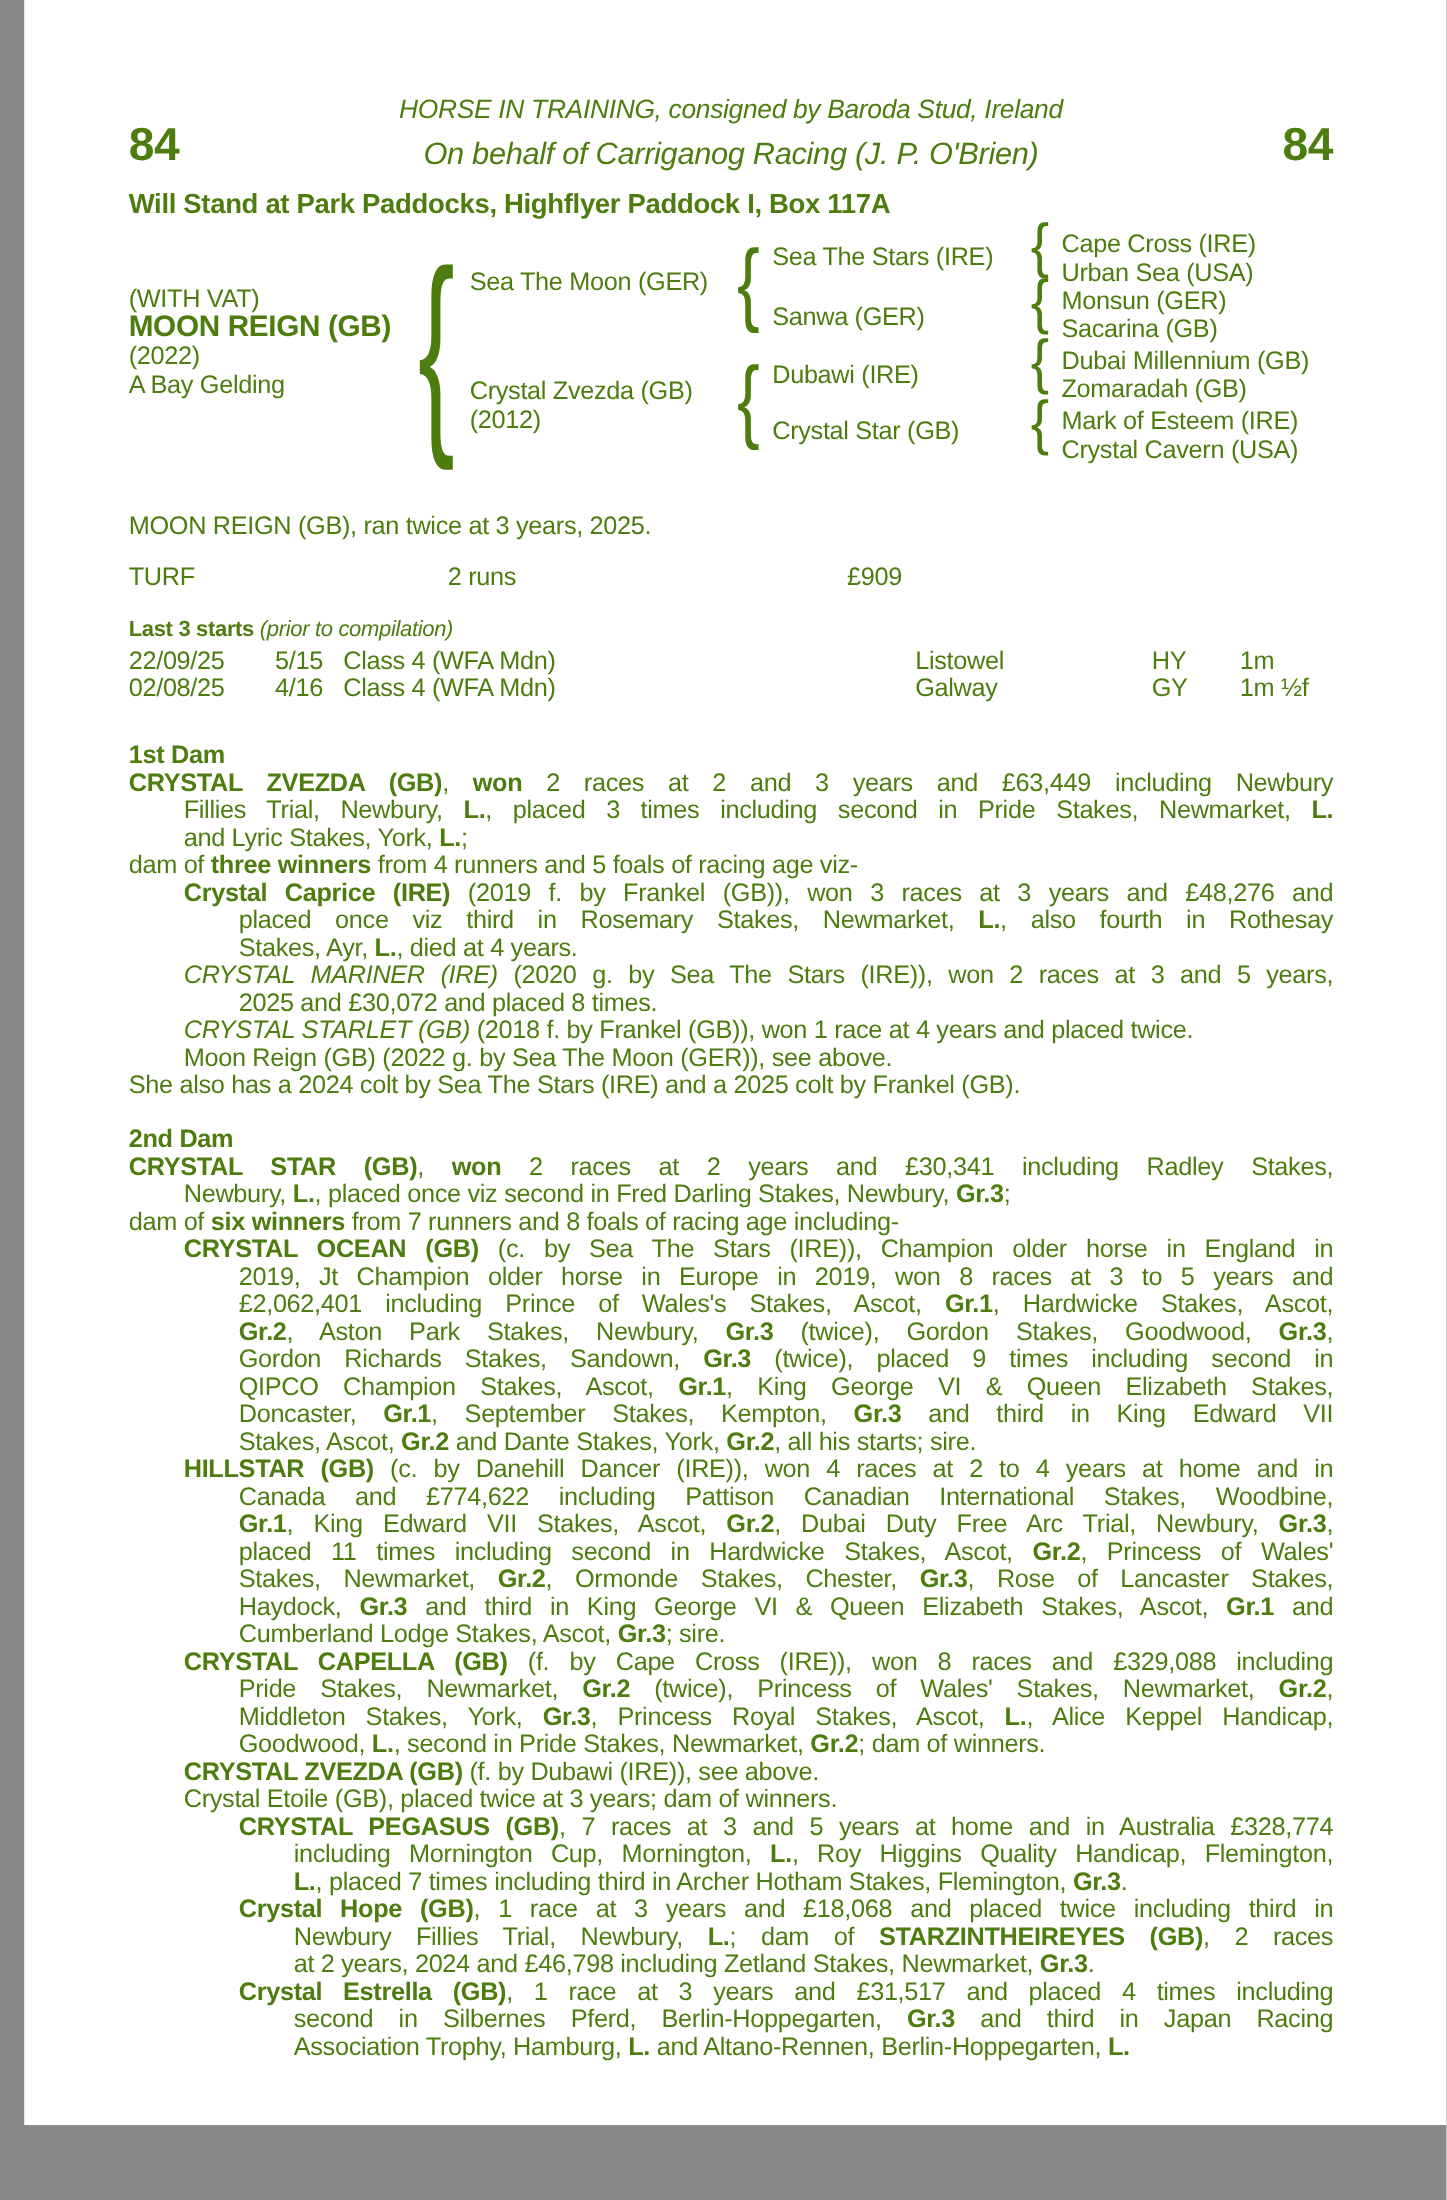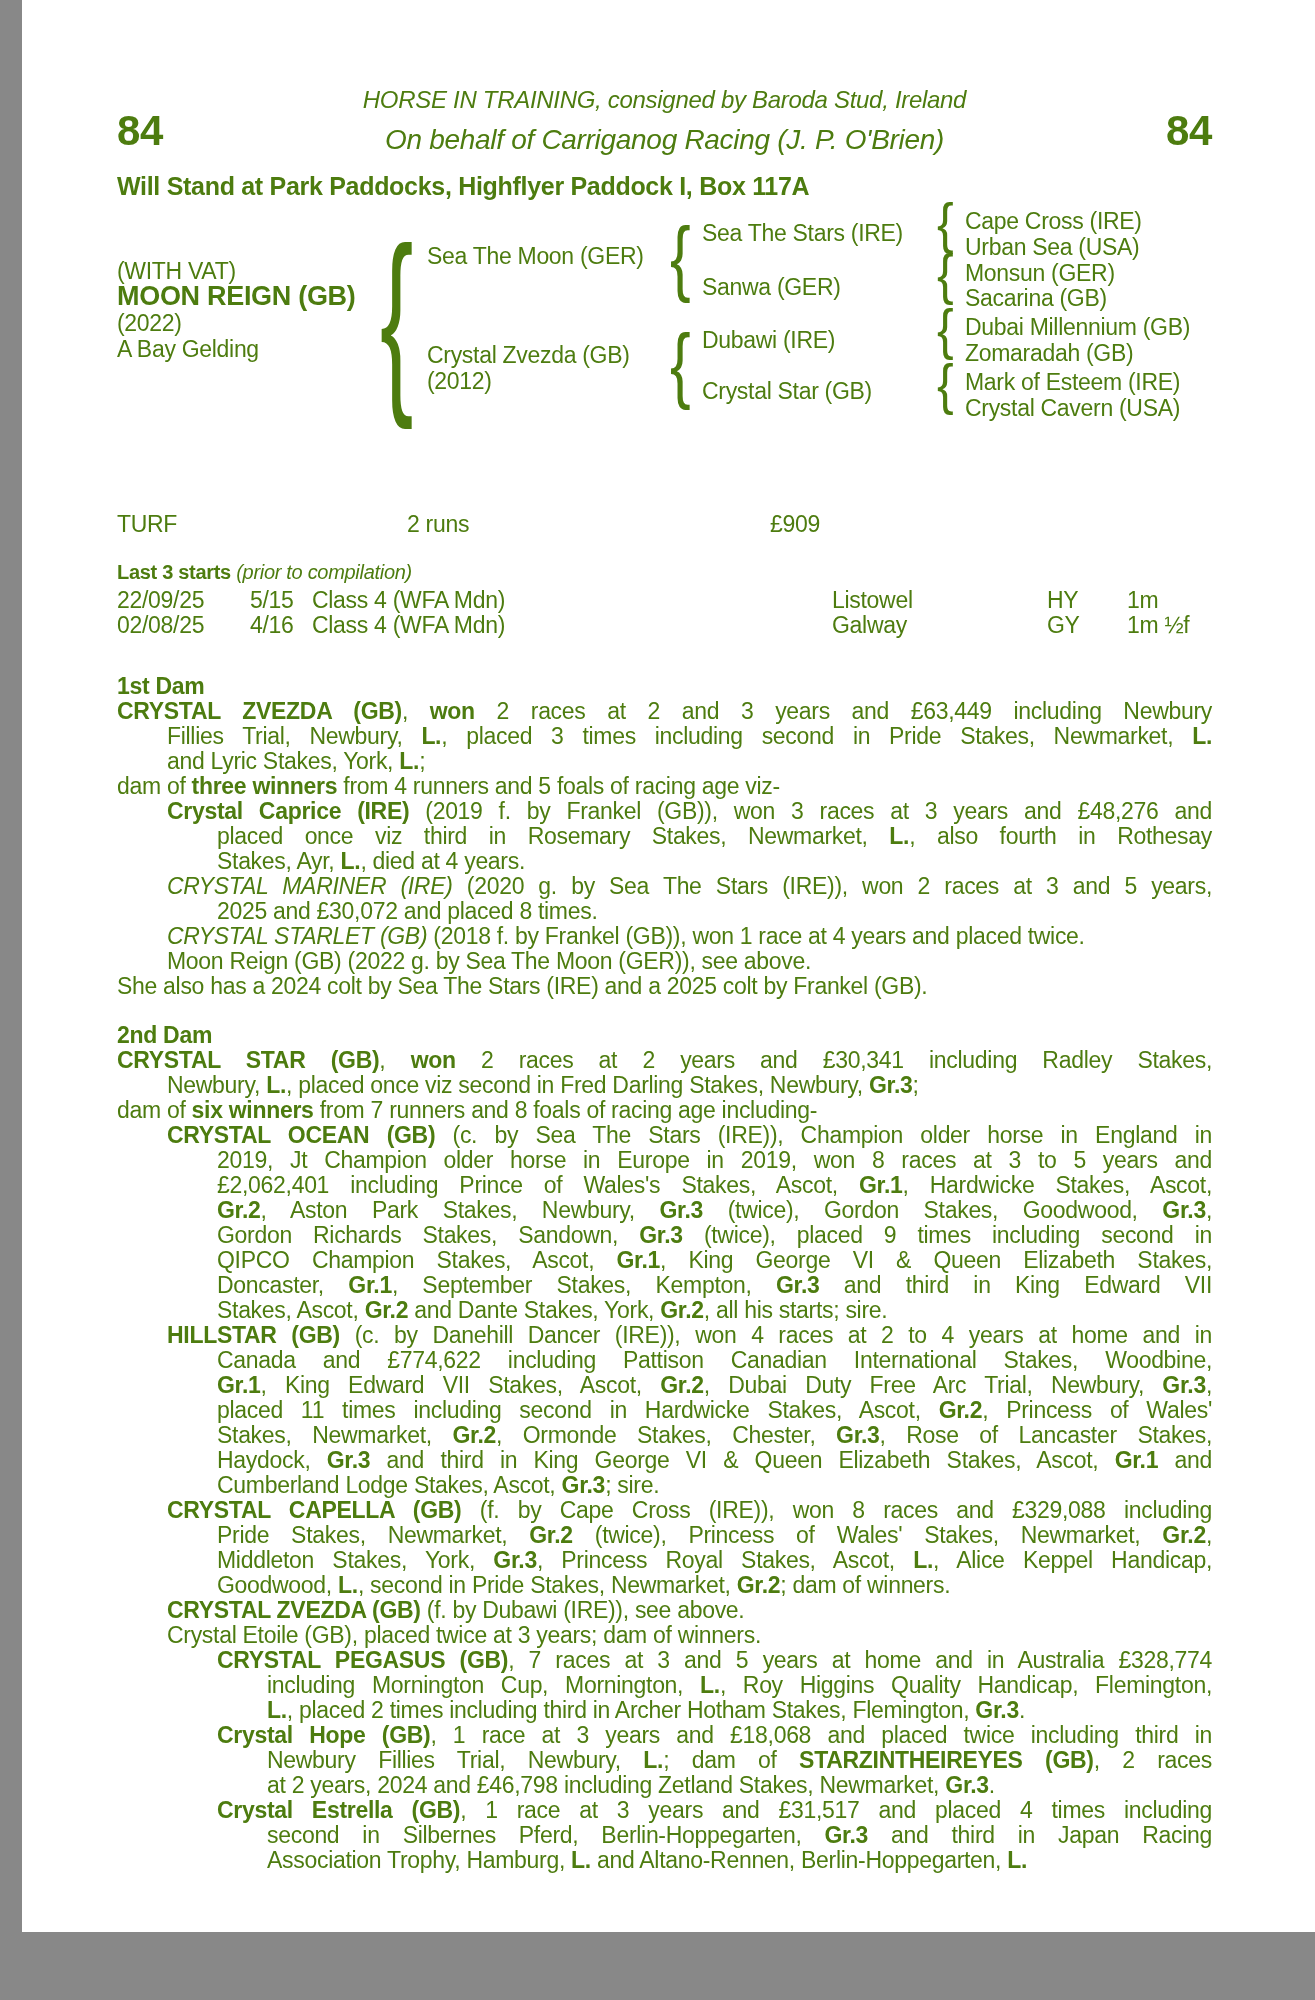--- a/index.html
+++ b/index.html
@@ -83,20 +83,21 @@
     <div class="ped" style="left:848px;top:9px">Cape Cross (IRE)</div>
     <div class="ped" style="left:848px;top:35px">Urban Sea (USA)</div>
     <div class="ped" style="left:848px;top:61px">Monsun (GER)</div>
     <div class="ped" style="left:848px;top:86px">Sacarina (GB)</div>
     <div class="ped" style="left:848px;top:115px">Dubai Millennium (GB)</div>
     <div class="ped" style="left:848px;top:141px">Zomaradah (GB)</div>
     <div class="ped" style="left:848px;top:170px">Mark of Esteem (IRE)</div>
     <div class="ped" style="left:848px;top:196px">Crystal Cavern (USA)</div>
   </div>
 
+  <div class="abs content-left content summary">MOON REIGN (GB), ran twice at 3 years, 2025.</div>
 
   <div class="abs content-left row" style="top:511px">
     <span class="cell" style="left:0">TURF</span>
     <span class="cell" style="left:290px">2 runs</span>
     <span class="cell" style="left:653px">£909</span>
   </div>
 
   <div class="abs content-left starts-label">
     <span class="bold">Last 3 starts</span>
     <span class="italic">(prior to compilation)</span>
@@ -159,21 +160,21 @@
         <div class="tl ind2 just"><span>Haydock, </span><span class="b">Gr.3</span><span> and third in King George VI &amp; Queen Elizabeth Stakes, Ascot, </span><span class="b">Gr.1</span><span> and</span></div>
         <div class="tl ind2"><span>Cumberland Lodge Stakes, Ascot, </span><span class="b">Gr.3</span><span>; sire.</span></div>
         <div class="tl ind1 just"><span class="b">CRYSTAL CAPELLA (GB)</span><span> (f. by Cape Cross (IRE)), won 8 races and £329,088 including</span></div>
         <div class="tl ind2 just"><span>Pride Stakes, Newmarket, </span><span class="b">Gr.2</span><span> (twice), Princess of Wales' Stakes, Newmarket, </span><span class="b">Gr.2</span><span>,</span></div>
         <div class="tl ind2 just"><span>Middleton Stakes, York, </span><span class="b">Gr.3</span><span>, Princess Royal Stakes, Ascot, </span><span class="b">L.</span><span>, Alice Keppel Handicap,</span></div>
         <div class="tl ind2"><span>Goodwood, </span><span class="b">L.</span><span>, second in Pride Stakes, Newmarket, </span><span class="b">Gr.2</span><span>; dam of winners.</span></div>
         <div class="tl ind1"><span class="b">CRYSTAL ZVEZDA (GB)</span><span> (f. by Dubawi (IRE)), see above.</span></div>
         <div class="tl ind1"><span>Crystal Etoile (GB), placed twice at 3 years; dam of winners.</span></div>
         <div class="tl ind2 just"><span class="b">CRYSTAL PEGASUS (GB)</span><span>, 7 races at 3 and 5 years at home and in Australia £328,774</span></div>
         <div class="tl ind3 just"><span>including Mornington Cup, Mornington, </span><span class="b">L.</span><span>, Roy Higgins Quality Handicap, Flemington,</span></div>
-        <div class="tl ind3"><span class="b">L.</span><span>, placed 2 times including third in Archer Hotham Stakes, Flemington, </span><span class="b">Gr.3</span><span>.</span></div>
+        <div class="tl ind3"><span class="b">L.</span><span>, placed 7 times including third in Archer Hotham Stakes, Flemington, </span><span class="b">Gr.3</span><span>.</span></div>
         <div class="tl ind2 just"><span class="b">Crystal Hope (GB)</span><span>, 1 race at 3 years and £18,068 and placed twice including third in</span></div>
         <div class="tl ind3 just"><span>Newbury Fillies Trial, Newbury, </span><span class="b">L.</span><span>; dam of </span><span class="b">STARZINTHEIREYES (GB)</span><span>, 2 races</span></div>
         <div class="tl ind3"><span>at 2 years, 2024 and £46,798 including Zetland Stakes, Newmarket, </span><span class="b">Gr.3</span><span>.</span></div>
         <div class="tl ind2 just"><span class="b">Crystal Estrella (GB)</span><span>, 1 race at 3 years and £31,517 and placed 4 times including</span></div>
         <div class="tl ind3 just"><span>second in Silbernes Pferd, Berlin-Hoppegarten, </span><span class="b">Gr.3</span><span> and third in Japan Racing</span></div>
         <div class="tl ind3"><span>Association Trophy, Hamburg, </span><span class="b">L.</span><span> and Altano-Rennen, Berlin-Hoppegarten, </span><span class="b">L.</span></div>
       </div>
   </div>
 
 </div>

